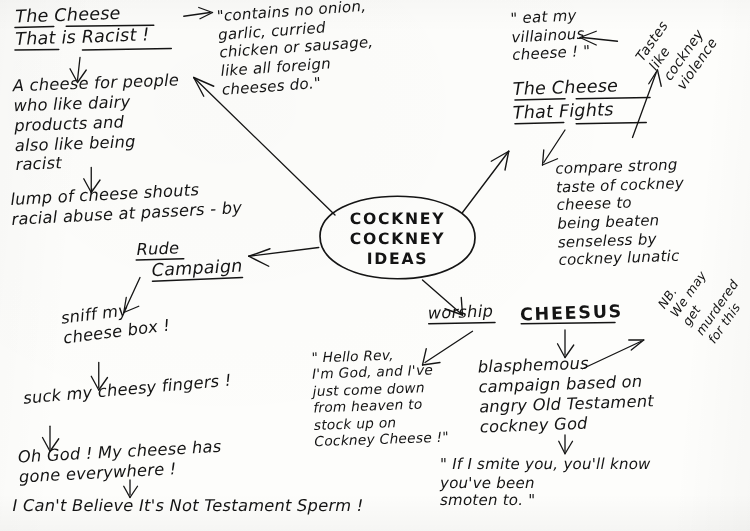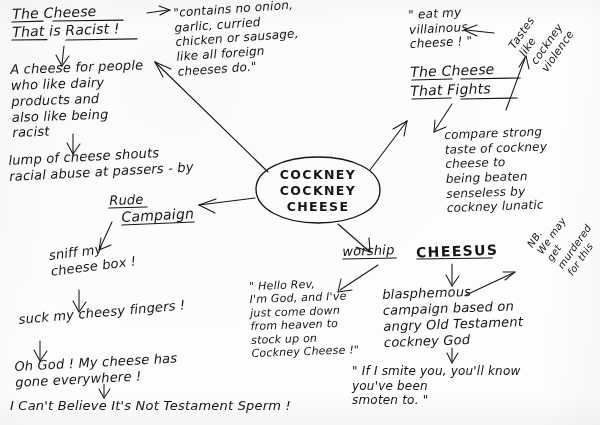--- a/index.html
+++ b/index.html
@@ -248,21 +248,21 @@
 
   <div class="note hand s12 tilt-neg2" style="left:444px; top:128px;">compare strong
 taste of cockney
 cheese to
 being beaten
 senseless by
 cockney lunatic</div>
 
   <div class="center-label hand-caps" style="left:262px; top:166px; width:112px;">COCKNEY</div>
   <div class="center-label hand-caps" style="left:262px; top:182px; width:112px;">COCKNEY</div>
-  <div class="center-label hand-caps" style="left:262px; top:198px; width:112px;">CHEESE</div>
+  <div class="center-label hand-caps" style="left:262px; top:198px; width:112px;">IDEAS</div>
 
   <div class="note hand s13 tilt-neg2" style="left:109px; top:193px;">Rude</div>
 
   <div class="note hand s14 tilt-neg3" style="left:121px; top:209px;">Campaign</div>
 
   <div class="note hand s13 tilt-neg7" style="left:48px; top:248px;">sniff my
 cheese box !</div>
 
   <div class="note hand s13 tilt-neg5" style="left:18px; top:312px;">suck my cheesy fingers !</div>
 

